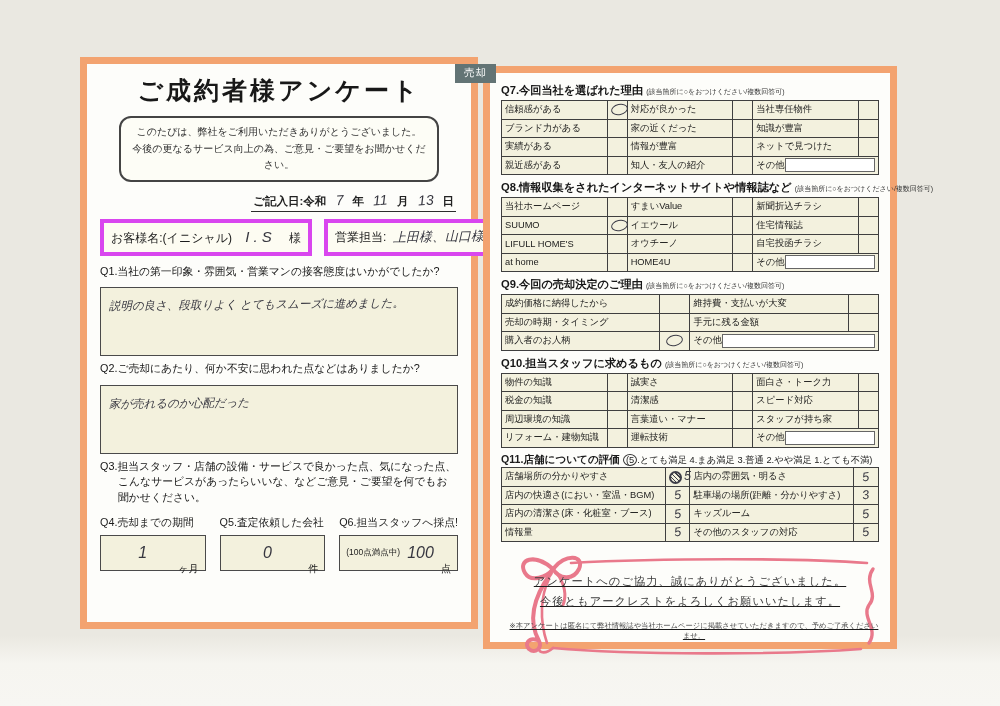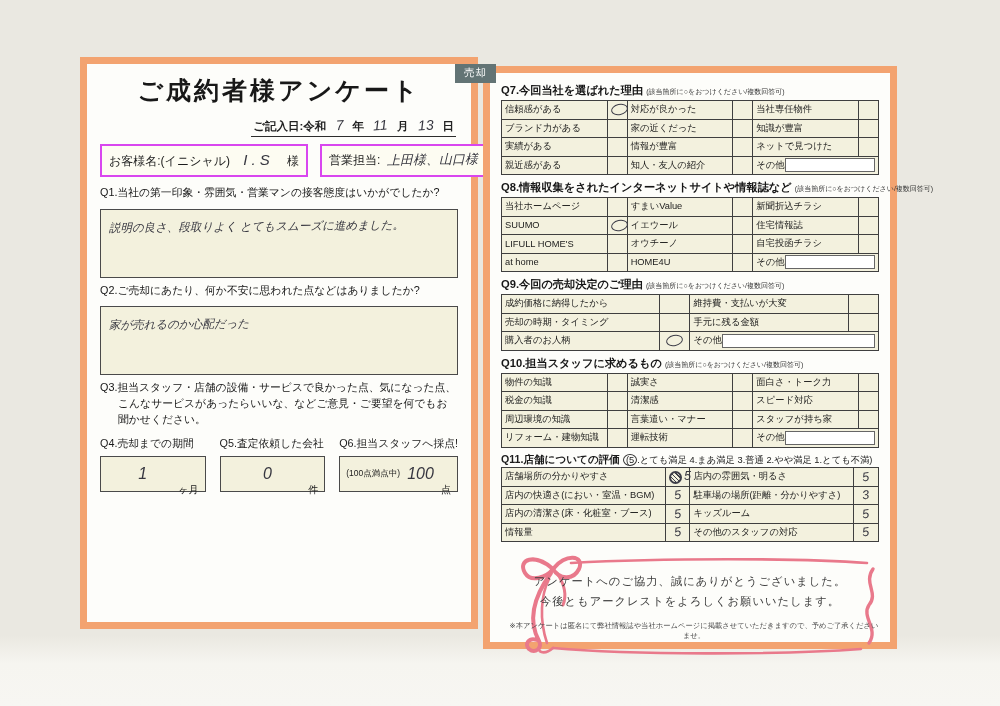--- a/index.html
+++ b/index.html
@@ -19,21 +19,21 @@
   
   .title{text-align:center;font-size:25px;font-weight:bold;letter-spacing:3px;margin:2px 0 9px;color:#181818;}
   .intro{width:300px;margin:0 auto;border:2px solid #444;border-radius:12px;
     padding:6px 8px;font-size:10px;line-height:1.65;text-align:center;color:#2e2e2e;background:#fdfdf6;}
   .date-row{text-align:right;margin:9px 2px 7px 0;}
   .date-inner{display:inline-block;border-bottom:1.5px solid #2c2c2c;padding:0 2px 2px;
     font-size:11.5px;font-weight:bold;color:#222;}
   .hw{font-style:italic;color:#373740;font-weight:normal;}
   .date-inner .hw{font-size:14px;padding:0 6px;display:inline-block;transform:rotate(-4deg);}
   .name-row{display:flex;gap:12px;margin:2px 0 8px;}
-  .field{border:2px solid #d946ef;background:#fdfcf2;padding:5px 7px;font-size:12px;white-space:nowrap;}
+  .field{border:4px solid #d946ef;background:#fdfcf2;padding:5px 7px;font-size:12px;white-space:nowrap;}
   .name-field{width:222px;}
   .agent-field{flex:1;overflow:visible;}
   .hw-name{font-size:15px;padding:0 10px;letter-spacing:4px;}
   .hw-agent{font-size:13px;padding-left:3px;display:inline-block;transform:rotate(-1deg);}
   .qlabel{font-size:10.8px;margin:5px 0 3px;color:#151515;line-height:1.45;}
   .qlabel .indent{display:block;padding-left:18px;}
   .abox{background:#f3f1dd;border:1.5px solid #4a4a4a;padding:5px 8px;box-sizing:border-box;}
   .abox .hw{display:block;font-size:11.5px;line-height:1.95;transform:rotate(-0.6deg);}
   .h70{height:69px;margin-top:8px;}
   .h128{height:127px;}
@@ -61,34 +61,38 @@
     display:block;transform:rotate(-8deg);}
   .scribble{display:inline-block;width:9px;height:9px;border:2px solid #3d3d48;border-radius:50%;
     background:repeating-linear-gradient(45deg,#3d3d48 0 1px,transparent 1px 3px);
     margin-right:2px;vertical-align:middle;}
   .circled{border:1.5px solid #333;border-radius:50%;padding:0 2px;display:inline-block;}
   .q11head{font-weight:bold;font-size:10.6px;}
   .q11head .scale{font-weight:normal;font-size:9.3px;}
 
   .ribbon-box{position:relative;height:114px;margin-top:4px;}
   .ribbon-box svg{position:absolute;left:0;top:0;}
-  .thanks{position:absolute;left:0;right:0;top:24px;text-align:center;}
+  .thanks{position:absolute;left:0;right:0;top:24px;text-align:center;text-decoration:underline;}
   .thanks .l1,.thanks .l2{font-size:11.3px;color:#3c3c3c;line-height:1.8;letter-spacing:1px;}
   .thanks .note2{font-size:7.3px;color:#4a4a4a;margin-top:9px;letter-spacing:0;margin-left:8px;}
 </style>
 </head>
 <body>
 
 <div class="page">
 
   <div class="badge">売却</div>
 
   <div class="panel panel-left">
     <div class="title">ご成約者様アンケート</div>
 
+    <div class="intro">
+      <div>このたびは、弊社をご利用いただきありがとうございました。</div>
+      <div>今後の更なるサービス向上の為、ご意見・ご要望をお聞かせください。</div>
+    </div>
 
     <div class="date-row">
       <span class="date-inner">
         <span>ご記入日:令和</span>
         <span class="hw">7</span>
         <span>年</span>
         <span class="hw">11</span>
         <span>月</span>
         <span class="hw">13</span>
         <span>日</span>

